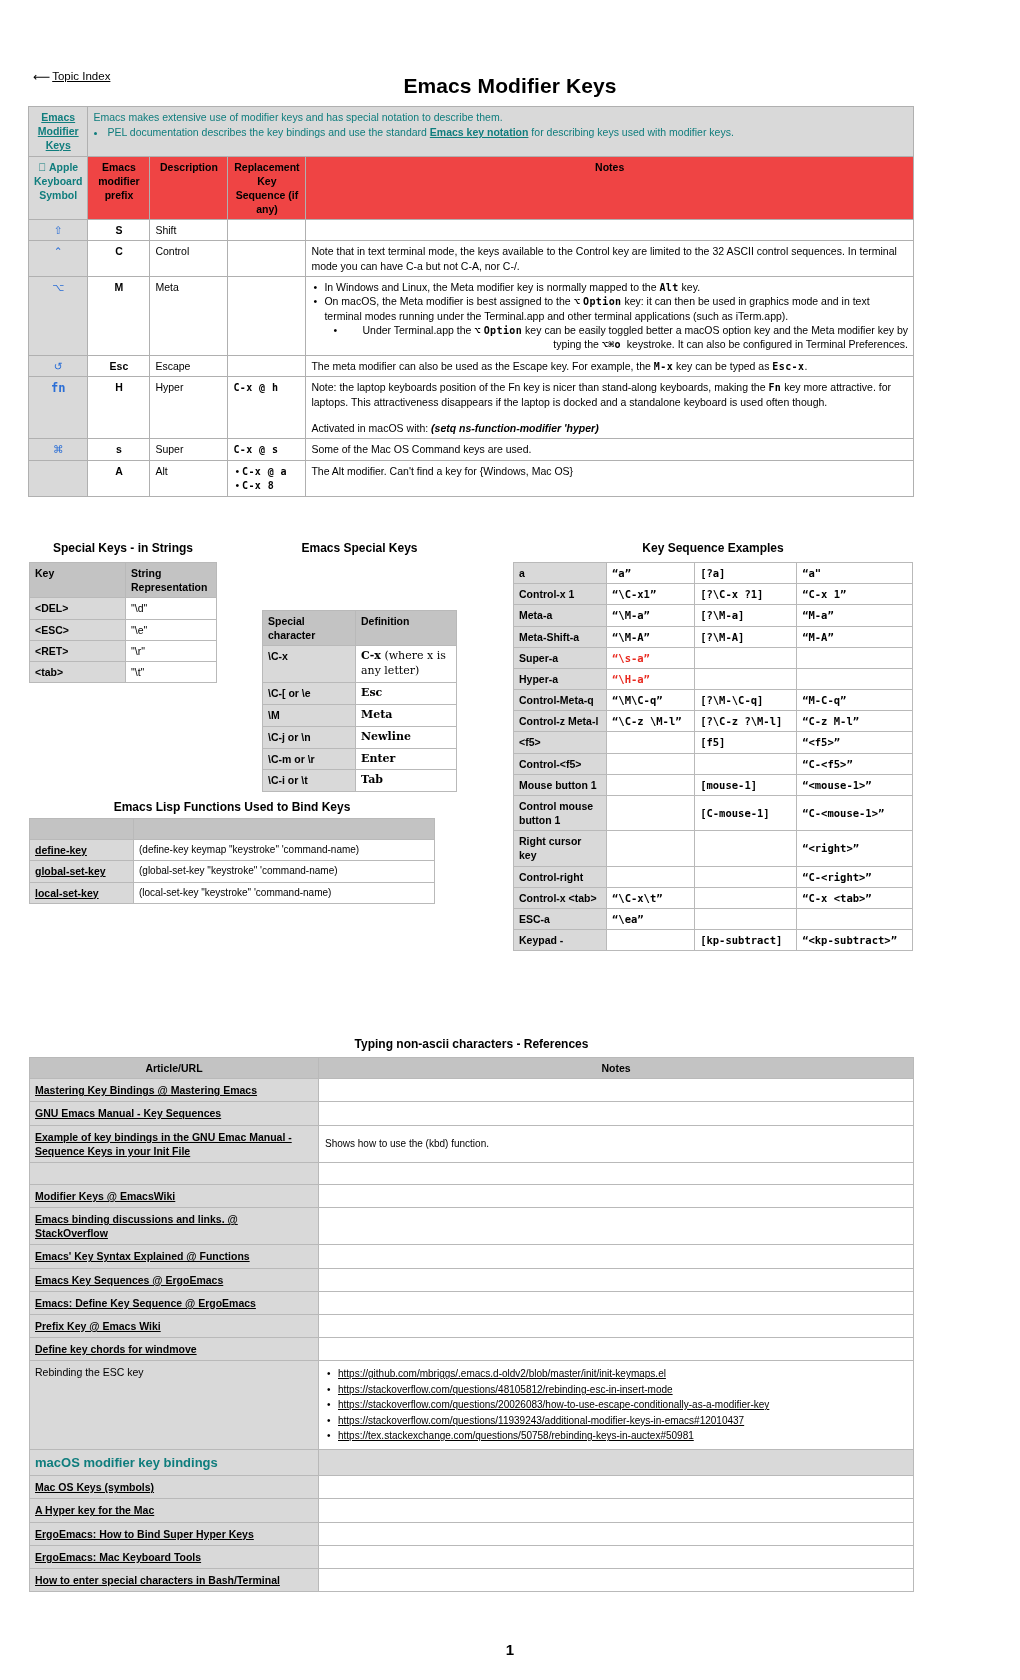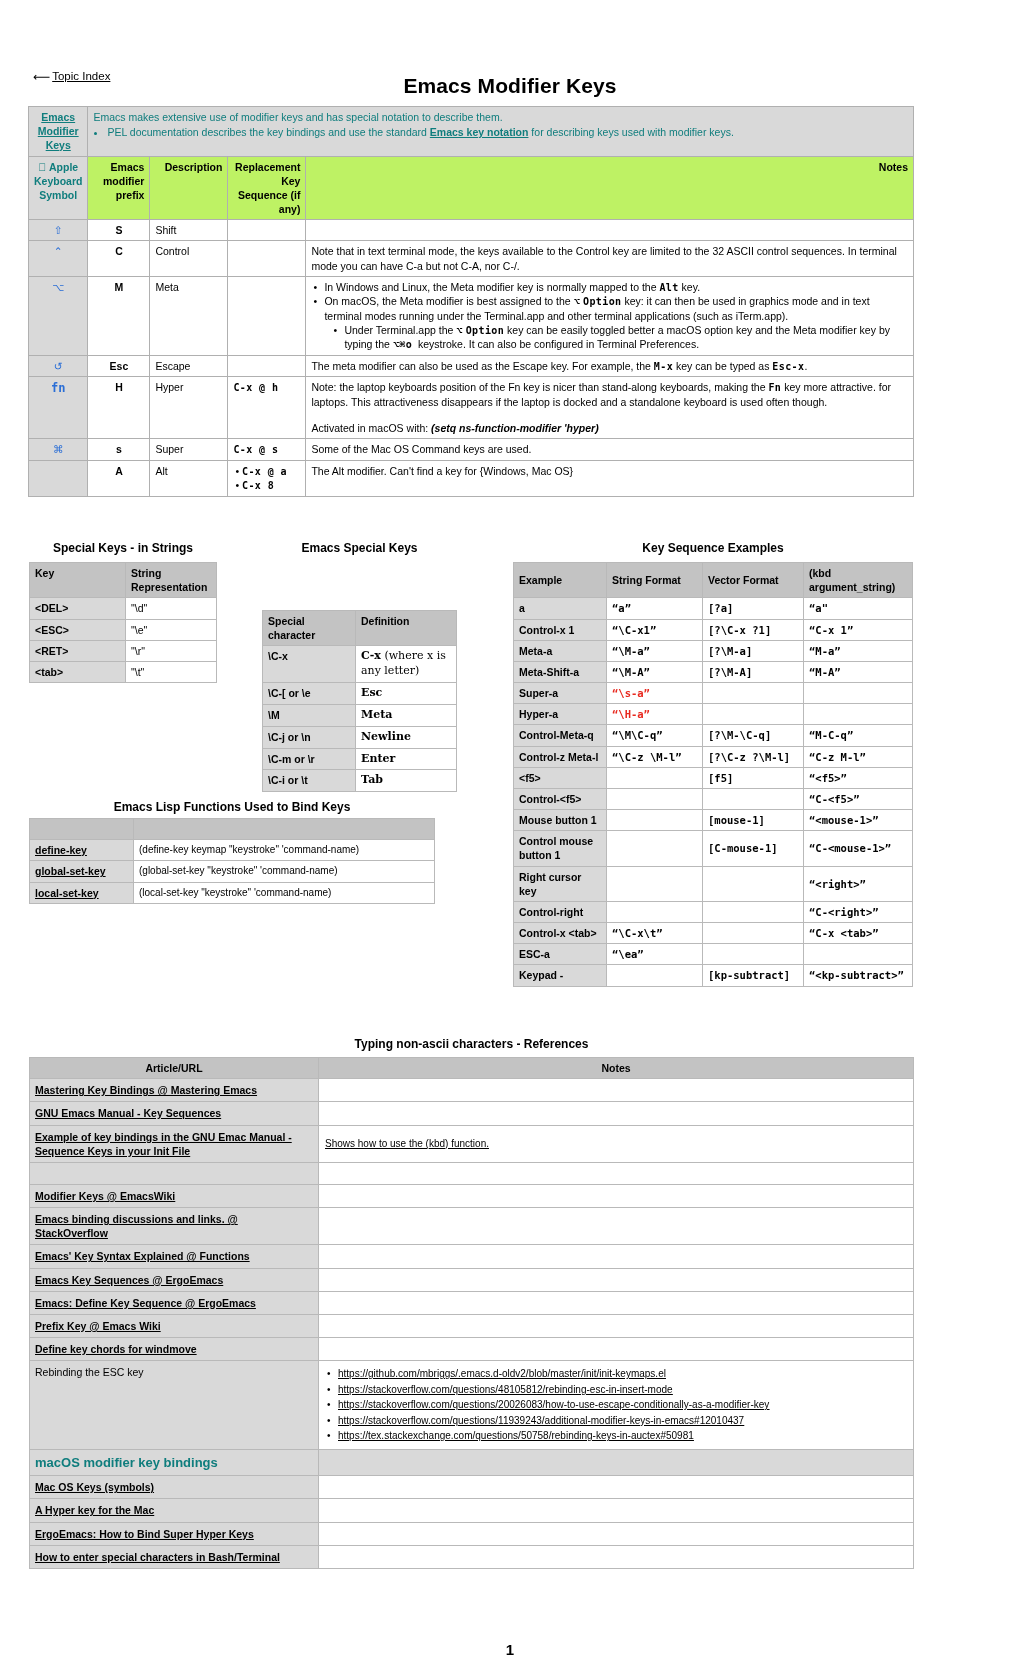--- a/index.html
+++ b/index.html
@@ -92,39 +92,39 @@
   .banner-body ul { margin: 1px 0 0 0; padding-left: 14px; }
   .banner-body li { margin: 0; }
 
   .th-apple {
     background: #d9d9d9;
     width: 58px; text-align: center; vertical-align: middle;
     color: #0f7d7d; font-weight: bold; font-size: 10.5px;
     line-height: 1.3;
   }
   .th-mid {
-    background: #bef264;
-    text-align: right; vertical-align: middle;
+    background: #ef4444;
+    text-align: center; vertical-align: middle;
     font-weight: bold; font-size: 11px; line-height: 1.3;
   }
   .sym-cell {
     background: #d9d9d9;
     width: 58px; text-align: center; vertical-align: middle;
     color: #2a6ed6;
     font-size: 13px;
   }
   .sym-cell.fn { font-family: "DejaVu Sans Mono", monospace; font-size: 12px; font-weight: bold; }
   .prefix-cell { width: 62px; text-align: center; font-weight: bold; font-size: 11px; vertical-align: middle;}
   .desc-cell { width: 78px; font-size: 11px; vertical-align: middle;}
   .repl-cell { width: 78px; text-align: left; vertical-align: middle; }
   .notes-cell { font-size: 10.5px; line-height: 1.5; padding: 4px 6px; }
   .notes-cell ul { margin: 0; padding-left: 13px; list-style: none; }
   .notes-cell ul li { position: relative; margin-bottom: 0px; }
   .notes-cell ul li:before { content: "•"; position: absolute; left: -11px; }
-  .notes-cell ul ul { padding-left: 20px; margin-top: 0; }
+  .notes-cell ul ul { padding-left: 20px; margin-top: 0; text-align: right; }
 
   
   .sec-title {
     position: absolute;
     font-weight: bold;
     font-size: 12px;
     text-align: center;
   }
 
   
@@ -148,21 +148,21 @@
   #lisp-fns .hdr { background:#c3c3c3; height: 14px; }
   #lisp-fns .c1 { background:#d9d9d9; width: 104px; font-weight:bold; font-size:10.5px; }
   #lisp-fns .c1 a { color:#000; text-decoration: underline; }
   #lisp-fns .c2 { font-size: 10px; }
 
   #references { position: absolute; left: 29px; top: 1057px; width: 885px; }
   #references td { vertical-align: middle; }
   #references .hdr { background:#c3c3c3; font-weight:bold; font-size:10.5px; text-align:center; }
   #references .c1 { background:#d9d9d9; width: 289px; font-weight:bold; font-size:10.5px; padding: 4px 5px;}
   #references .c1 a { color:#000; text-decoration: underline; }
-  #references .c2 { font-size: 10px; padding: 5px 6px; text-decoration: underline; }
+  #references .c2 { font-size: 10px; padding: 5px 6px; }
   #references .sectionrow td { background:#d9d9d9; }
   #references .sectionrow .c1 { color:#0f7d7d; font-size: 13px; font-weight: bold; padding: 4px 5px;}
   #references ul { margin: 0; padding-left: 13px; list-style: none; }
   #references ul li { position: relative; line-height: 1.55; }
   #references ul li:before { content:"•"; position:absolute; left:-11px; }
   #references ul li a { color:#000; text-decoration: underline; font-size: 10px;}
 
   .page-number {
     position: absolute;
     left: 0; right: 0; bottom: 22px;
@@ -338,26 +338,20 @@
     </tr>
     <tr>
       <td class="c1">\C-i or \t</td>
       <td class="c2">Tab</td>
     </tr>
   </tbody>
     </table>
 
   <table class="tbl" id="key-seq-examples">
     <tbody>
-        <tr>
-      <td class="hdr" style="width:93px">Example</td>
-      <td class="hdr" style="width:96px">String Format</td>
-      <td class="hdr" style="width:101px">Vector Format</td>
-      <td class="hdr">(kbd argument_string)</td>
-    </tr>
     <tr>
           <td class="c-ex">a</td>
           <td class="mono-norm">“a”</td>
           <td class="mono-norm">[?a]</td>
           <td class="mono-norm">“a"</td>
         </tr>
     <tr>
           <td class="c-ex">Control-x 1</td>
           <td class="mono-norm">“\C-x1”</td>
           <td class="mono-norm">[?\C-x ?1]</td>
@@ -549,20 +543,24 @@
         </tr>
     <tr>
           <td class="c1"><a href="#">A Hyper key for the Mac</a></td>
           <td class="c2"></td>
         </tr>
     <tr>
           <td class="c1"><a href="#">ErgoEmacs: How to Bind Super Hyper Keys</a></td>
           <td class="c2"></td>
         </tr>
     <tr>
+          <td class="c1"><a href="#">ErgoEmacs: Mac Keyboard Tools</a></td>
+          <td class="c2"></td>
+        </tr>
+    <tr>
           <td class="c1"><a href="#">How to enter special characters in Bash/Terminal</a></td>
           <td class="c2"></td>
         </tr>
   </tbody>
     </table>
 
   <div class="page-number">1</div>
 </div>
 
 </body></html>

